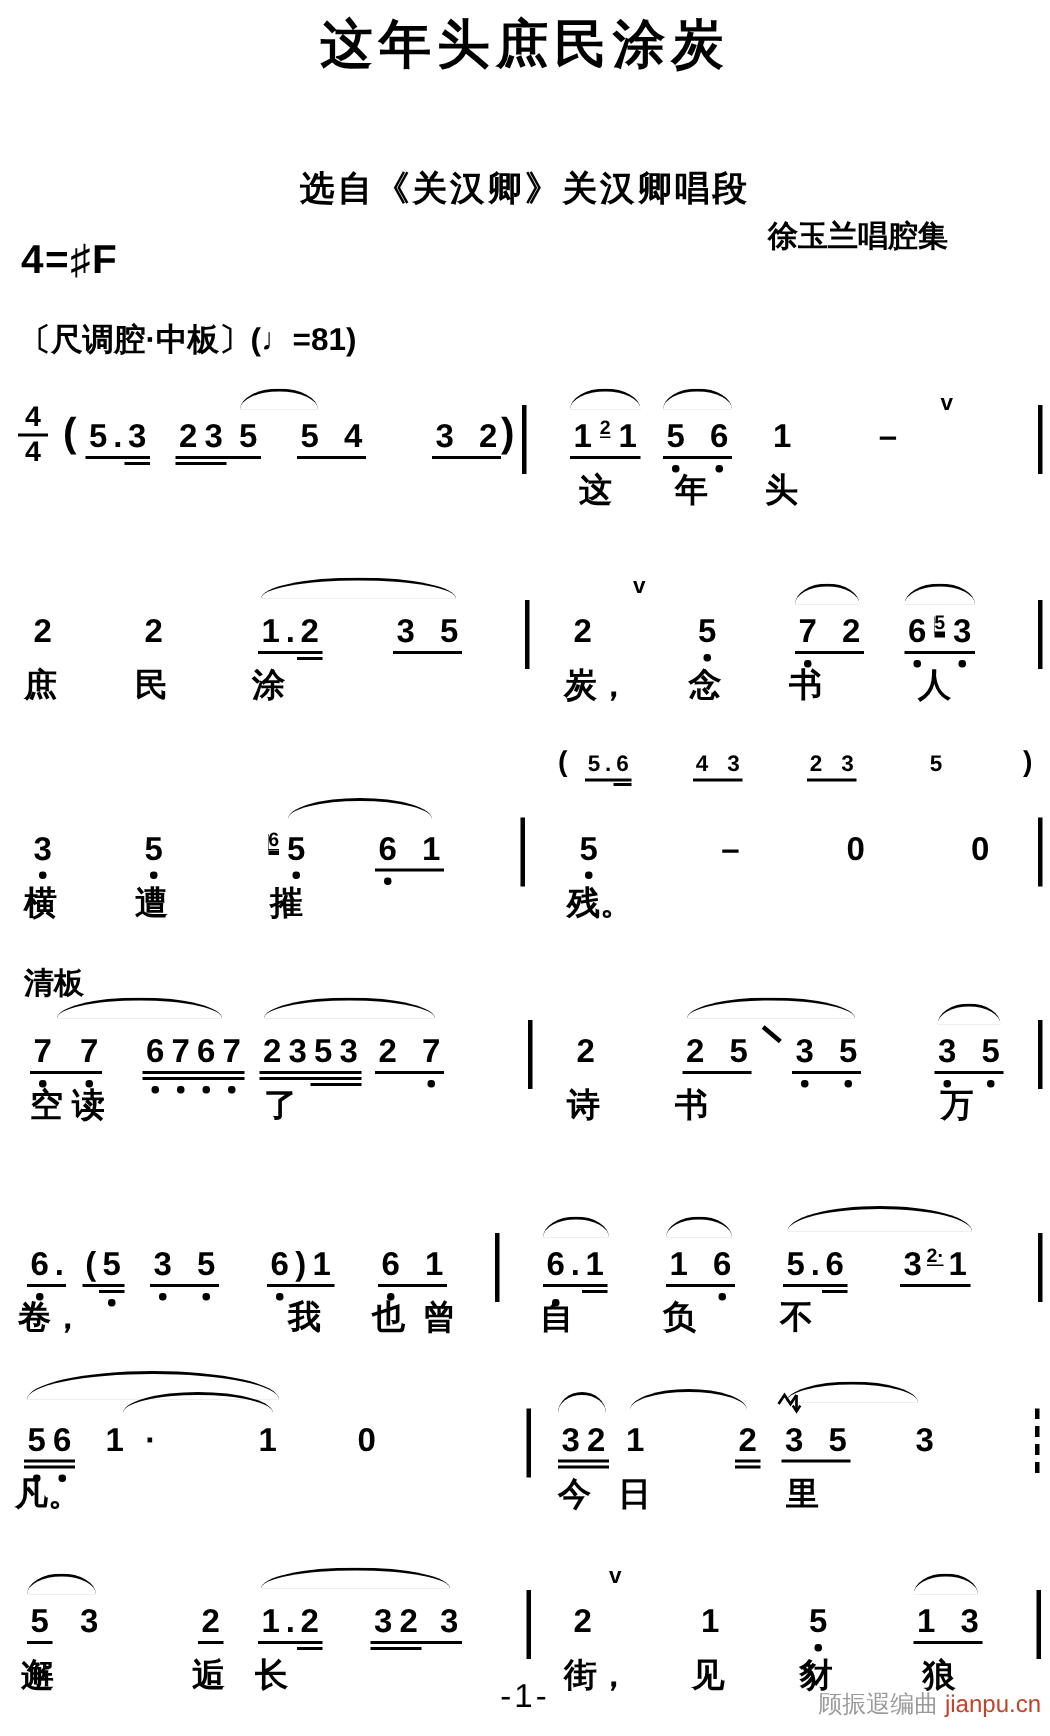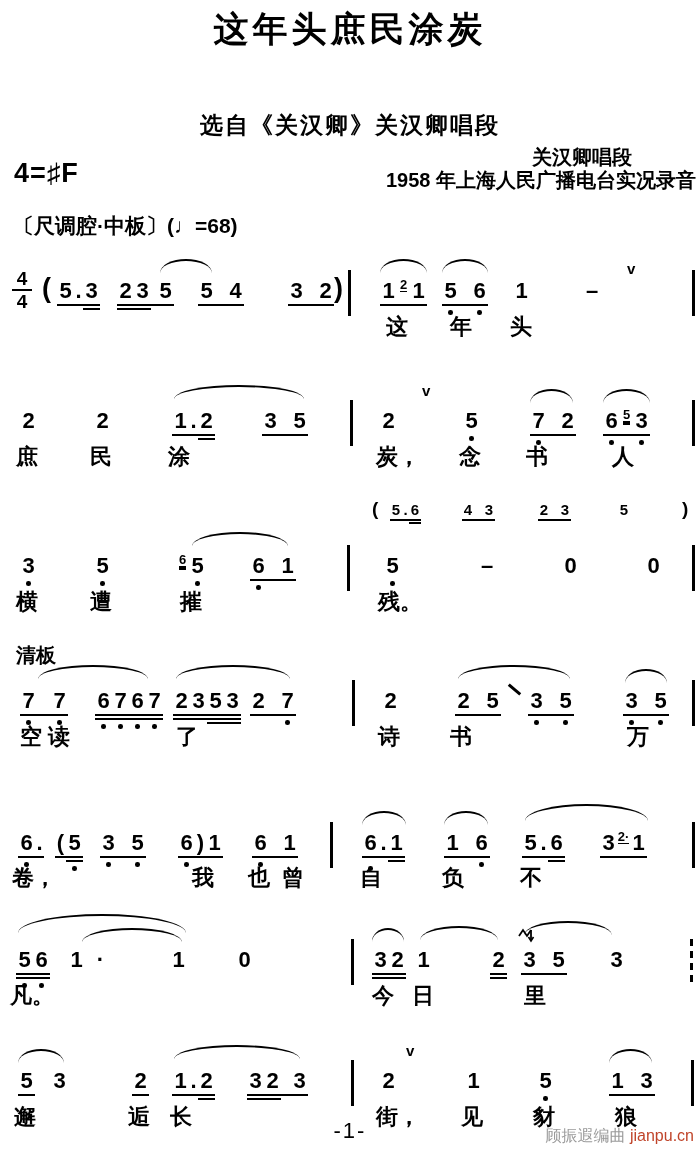--- a/index.html
+++ b/index.html
@@ -41,23 +41,22 @@
   .footer-page{position:absolute;left:0;width:700px;text-align:center;top:1118px;font-size:22px;letter-spacing:2px;}
   .wm{position:absolute;right:6px;top:1126px;font-size:16px;white-space:nowrap;}
 </style>
 </head>
 <body>
 
 <div id="score">
   <div class="hdr series">这年头庶民涂炭</div>
   <div class="hdr source">选自《关汉卿》关汉卿唱段</div>
   <div class="keysig">4=♯F</div>
-  <div class="credit arr">关汉卿唱段</div>
-  <div class="credit rec">1958 年上海人民广播电台实况录音</div>
-  <div class="tempo">〔尺调腔·中板〕(♩=68)</div>
+  <div class="credit arr">徐玉兰唱腔集</div>
+  <div class="tempo">〔尺调腔·中板〕(♩=81)</div>
 
   <div id="systems">
       <div class="sysline" style="top: 278px;">
         <div class="ts" style="left: 12px; top: -9px;">
           <div>4</div>
           <div class="rule"></div>
           <div>4</div>
         </div>
         <div class="paren " style="left: 42px;">(</div>
         <div class="tok" style="left: 57px;">

